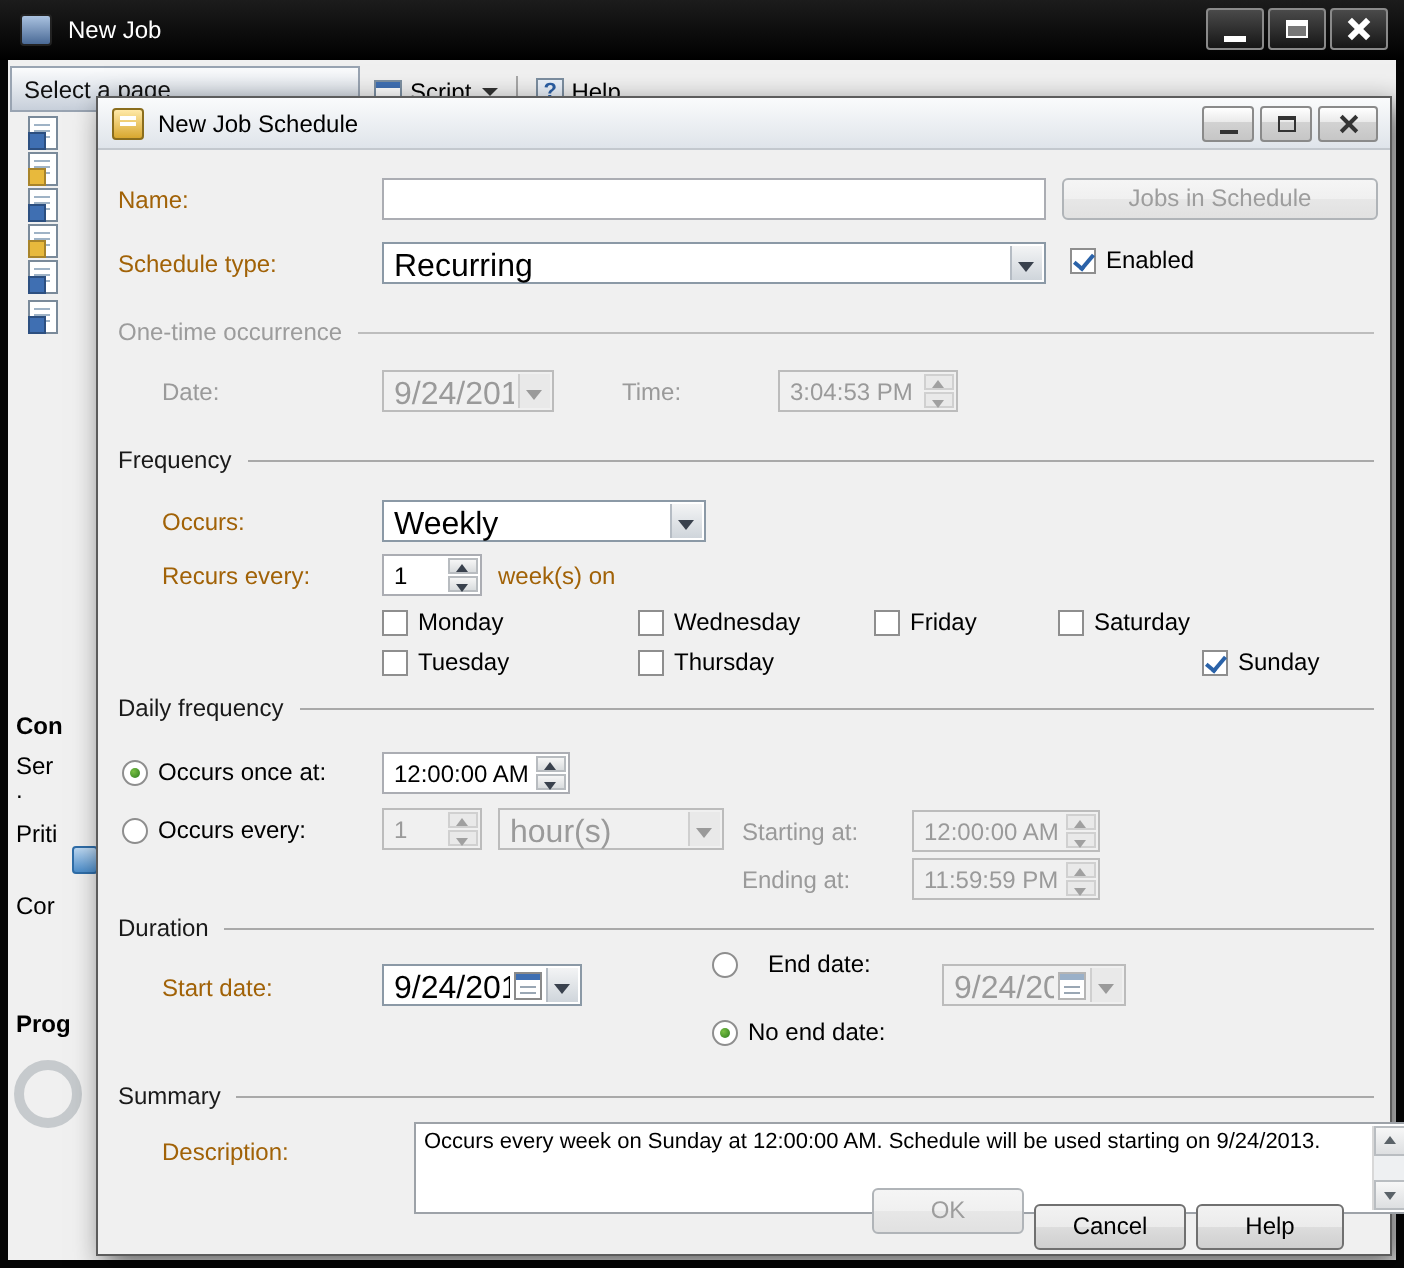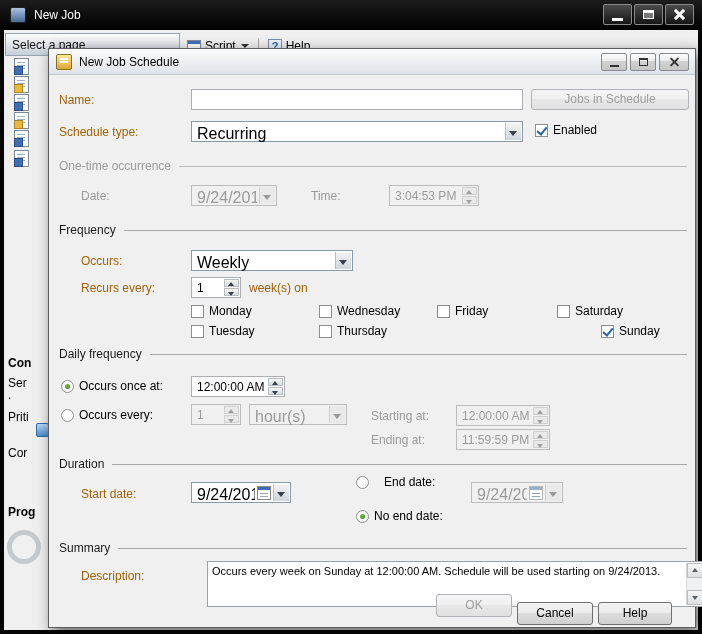--- a/index.html
+++ b/index.html
@@ -258,21 +258,21 @@
       <span class="ctl-lab">Monday</span>
     </div>
     <div class="ctl-row" style="left:270px; top:255px;">
       <span class="checkbox"></span>
       <span class="ctl-lab">Wednesday</span>
     </div>
     <div class="ctl-row" style="left:388px; top:255px;">
       <span class="checkbox"></span>
       <span class="ctl-lab">Friday</span>
     </div>
-    <div class="ctl-row" style="left:508px; top:255px;text-align:center;">
+    <div class="ctl-row" style="left:480px; top:255px;text-align:center;">
       <span class="checkbox"></span>
       <span class="ctl-lab">Saturday</span>
     </div>
     <div class="ctl-row" style="left:142px; top:275px;">
       <span class="checkbox"></span>
       <span class="ctl-lab">Tuesday</span>
     </div>
     <div class="ctl-row" style="left:270px; top:275px;">
       <span class="checkbox"></span>
       <span class="ctl-lab">Thursday</span>
@@ -302,21 +302,21 @@
       <span class="radio"></span>
       <span class="ctl-lab">Occurs every:</span>
     </div>
     <div class="spin dis" style="left:142px; top:355px; width:50px;">
       <span class="sv">1</span>
       <span class="sbtns">
           <span class="sbtn up"></span>
           <span class="sbtn dn"></span>
         </span>
     </div>
-    <div class="combo dis" style="left:200px; top:355px; width:98px;">
+    <div class="combo dis" style="left:200px; top:355px; width:113px;">
       <span class="cv">hour(s)</span>
       <span class="cbtn"></span>
     </div>
     <span class="lbl gray" style="left:322px; top:360px;">Starting at:</span>
     <div class="spin dis" style="left:407px; top:356px; width:94px;">
       <span class="sv">12:00:00 AM</span>
       <span class="sbtns">
           <span class="sbtn up"></span>
           <span class="sbtn dn"></span>
         </span>

